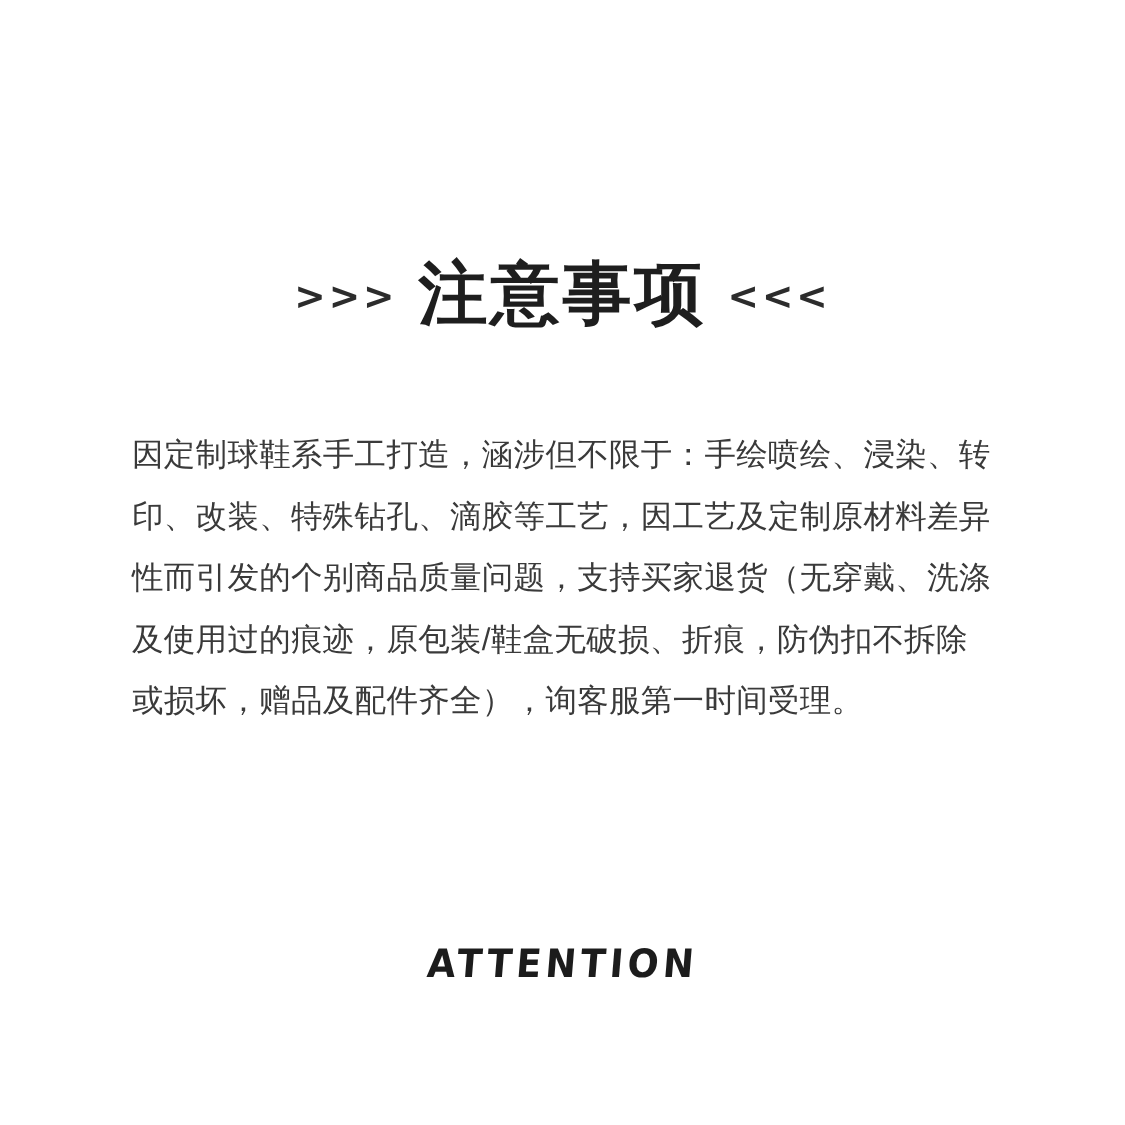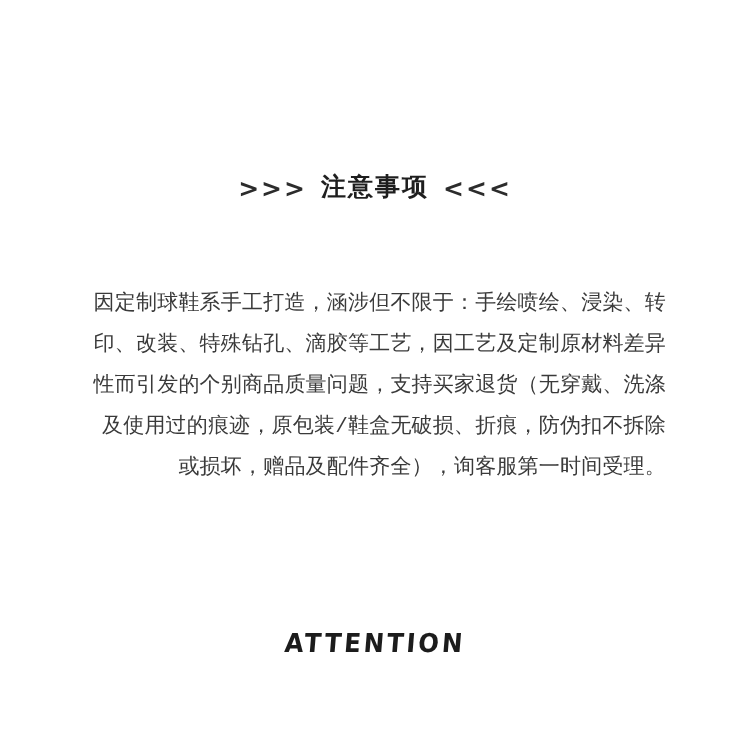--- a/index.html
+++ b/index.html
@@ -36,38 +36,38 @@
     font-family: "DejaVu Sans", sans-serif;
     font-size: 25px;
     font-weight: 700;
     letter-spacing: 2px;
     color: #2c2c2c;
     line-height: 1;
     padding-top: 4px;
   }
   .heading .title {
     font-family: "DejaVu Sans", sans-serif;
-    font-size: 25px;
+    font-size: 46px;
     font-weight: 700;
     letter-spacing: 2px;
     color: #1e1e1e;
     line-height: 1;
   }
 
   
   .body-text {
     position: absolute;
     top: 262px;
     left: 88px;
     width: 578px;
-    font-family: Liberation Mono, monospace;
+    font-family: Liberation Sans, sans-serif;
     font-size: 21px;
     line-height: 41px;
     color: #3a3a3a;
-    text-align: right;
+    text-align: left;
     letter-spacing: 0.2px;
   }
 
   
   .footer {
     position: absolute;
     top: 628px;
     left: 0;
     width: 750px;
     text-align: center;

